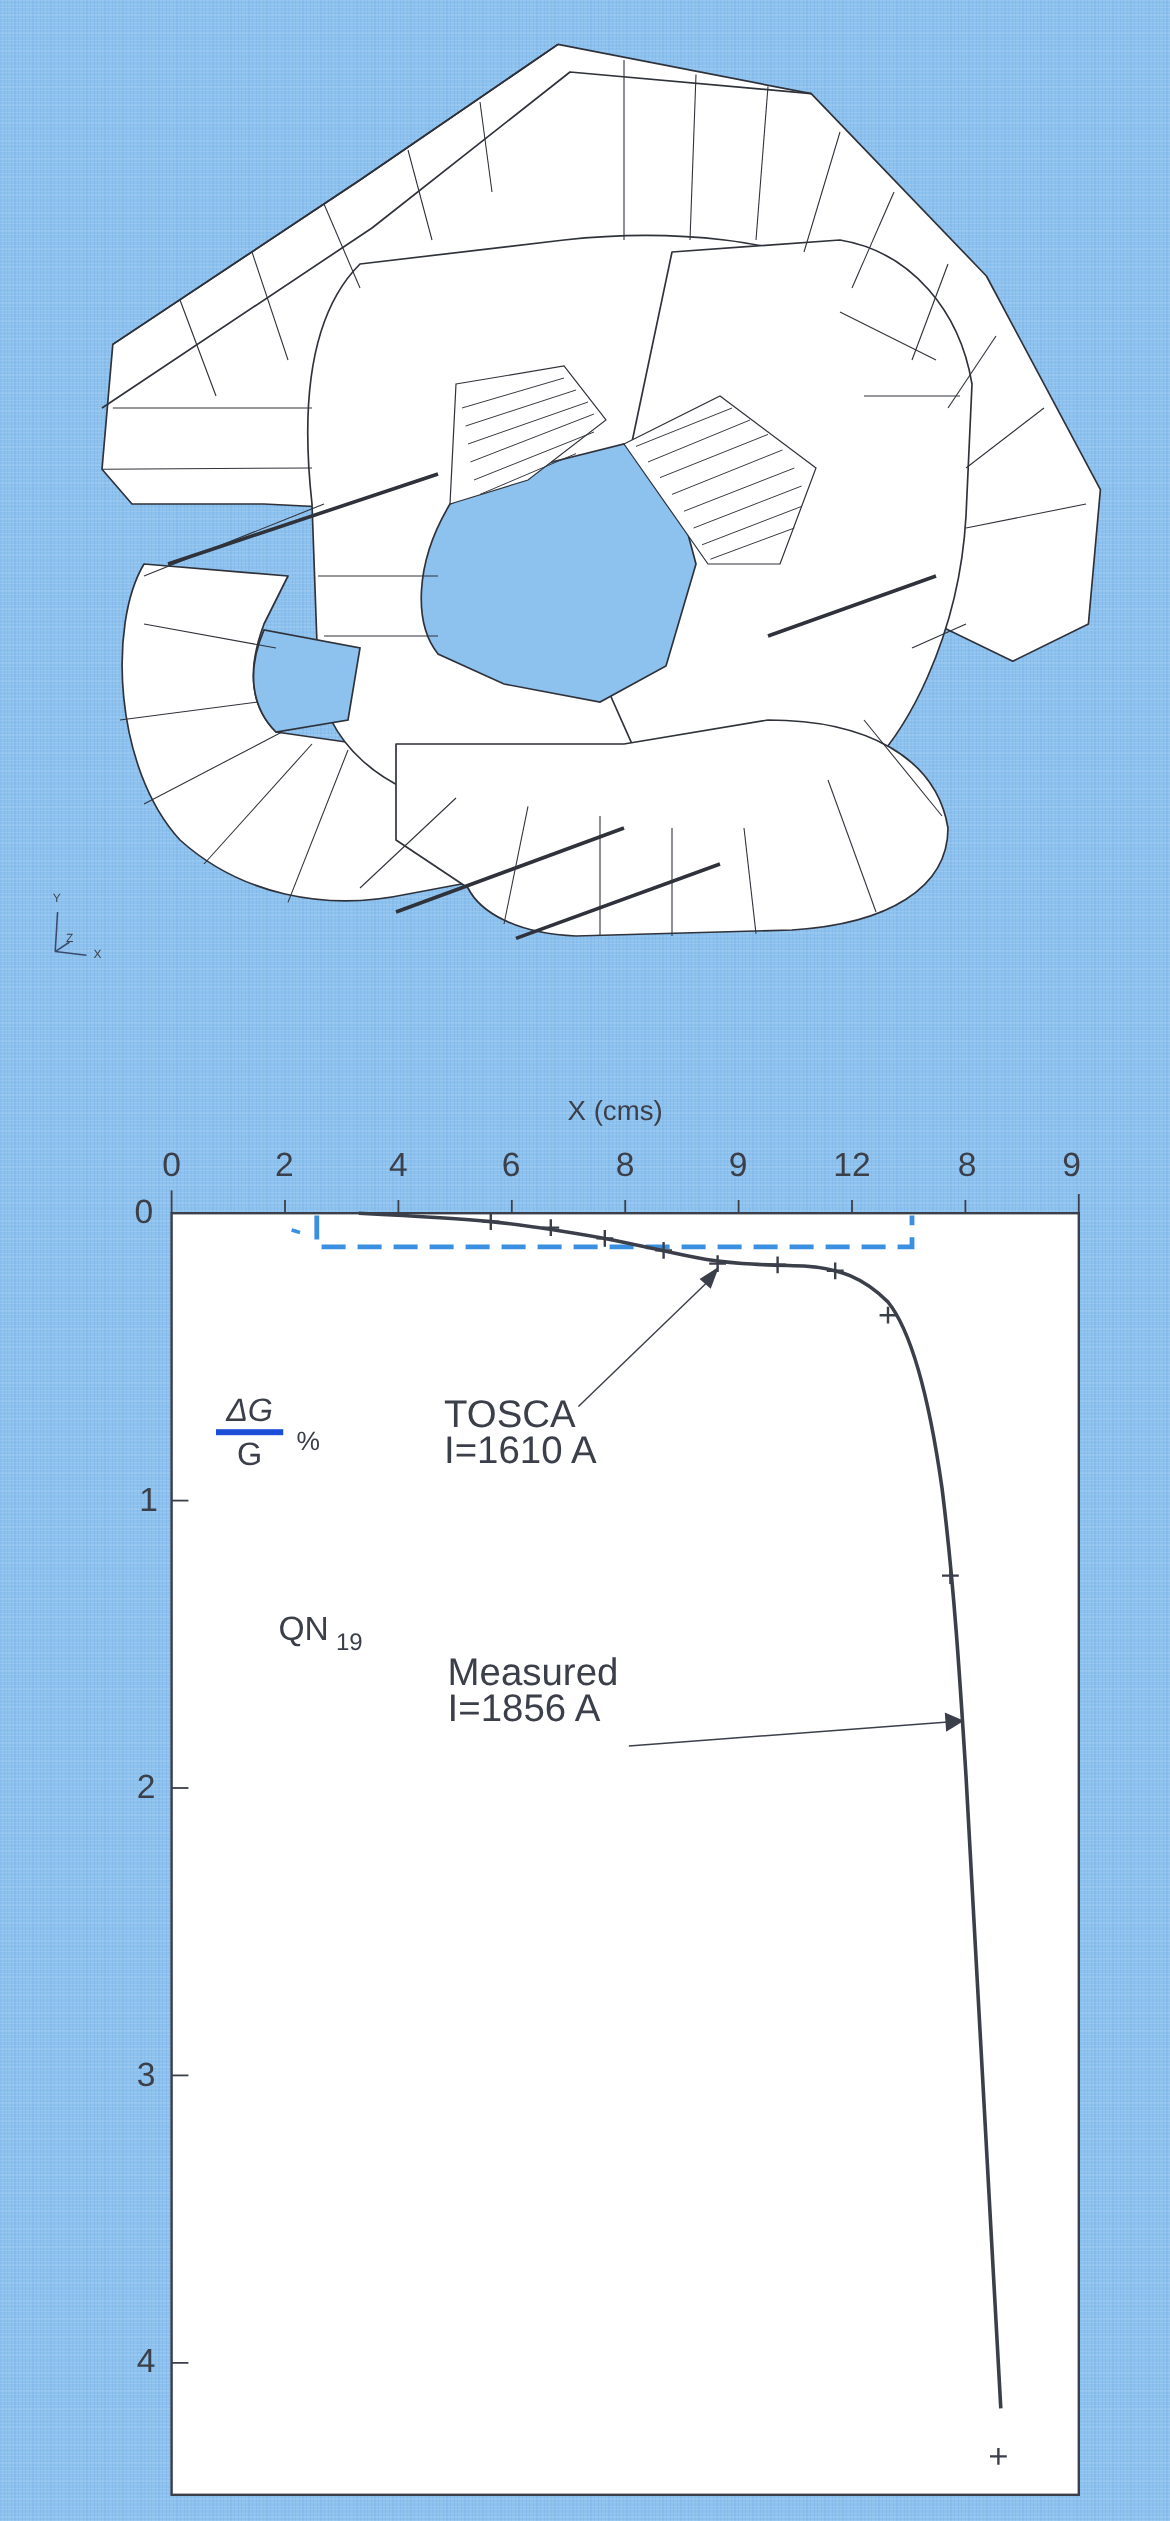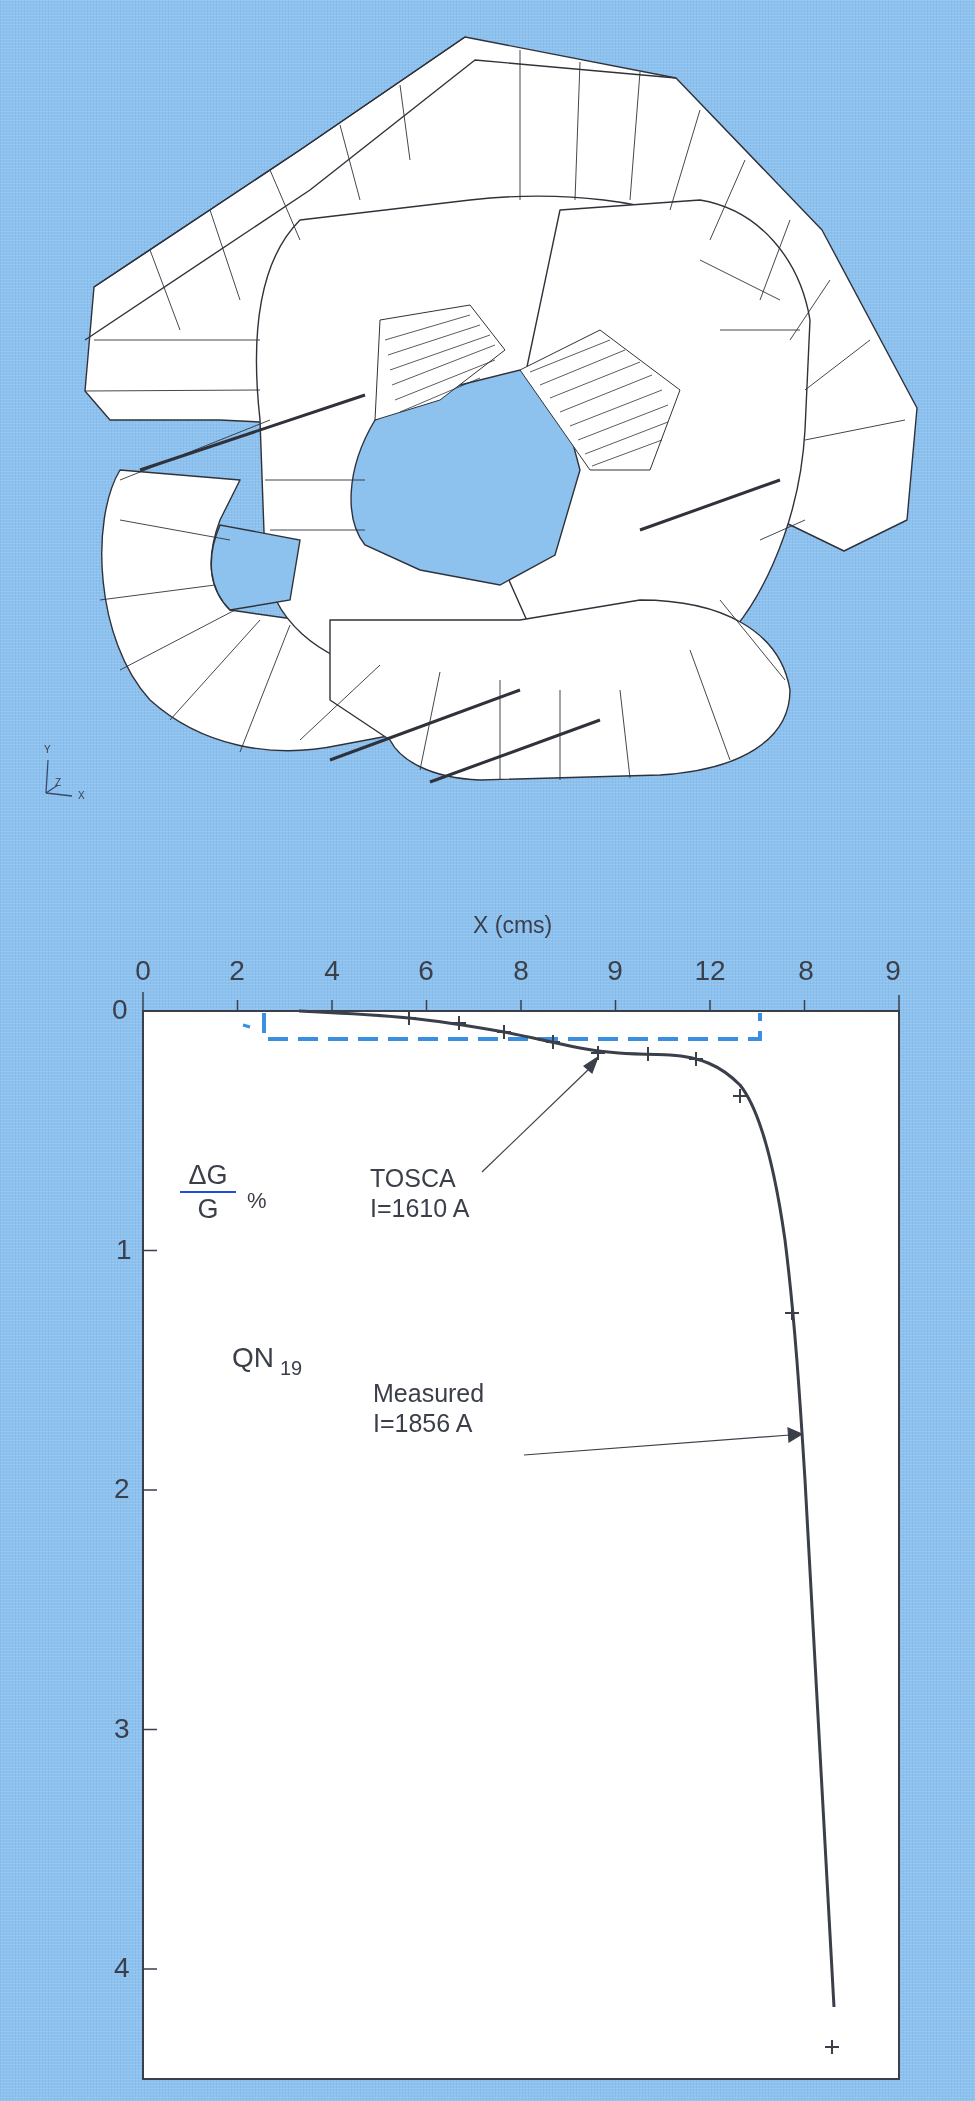--- a/index.html
+++ b/index.html
@@ -12,23 +12,23 @@
     position: absolute; inset: 0;
     background-image:
       repeating-linear-gradient(0deg, rgba(255,255,255,0.10) 0 1px, transparent 1px 3px),
       repeating-linear-gradient(90deg, rgba(60,130,210,0.10) 0 1px, transparent 1px 3px);
   }
   svg { position: absolute; left: 0; top: 0; }
   .lbl { position: absolute; color: #3b3f4a; white-space: nowrap; }
   .tick-x { font-size: 28px; transform: translateX(-50%); top: 955px; }
   .tick-y { font-size: 28px; }
   .xlabel { font-size: 23px; left: 473px; top: 912px; }
-  .anno { font-size: 25px; line-height: 30px; }
+  .anno { font-size: 32px; line-height: 30px; }
   .frac { position: absolute; left: 180px; top: 1160px; color:#3b3f4a; font-size: 27px; text-align: center; width: 56px; }
-  .frac .num { border-bottom: 2px solid #1d4ed8; padding-bottom: 1px; line-height: 30px; }
+  .frac .num { border-bottom: 5px solid #1d4ed8; padding-bottom: 1px; line-height: 30px; font-style: italic; }
   .frac .den { line-height: 32px; }
   .pct { left: 247px; top: 1188px; font-size: 22px; }
   .qn { left: 232px; top: 1342px; font-size: 28px; }
   .qn sub { font-size: 20px; position: relative; top: 8px; vertical-align: baseline; margin-left: 6px; }
   .triad { font-size: 10px; }
 </style>
 </head>
 <body>
 
 <div class="bgtex"></div>

